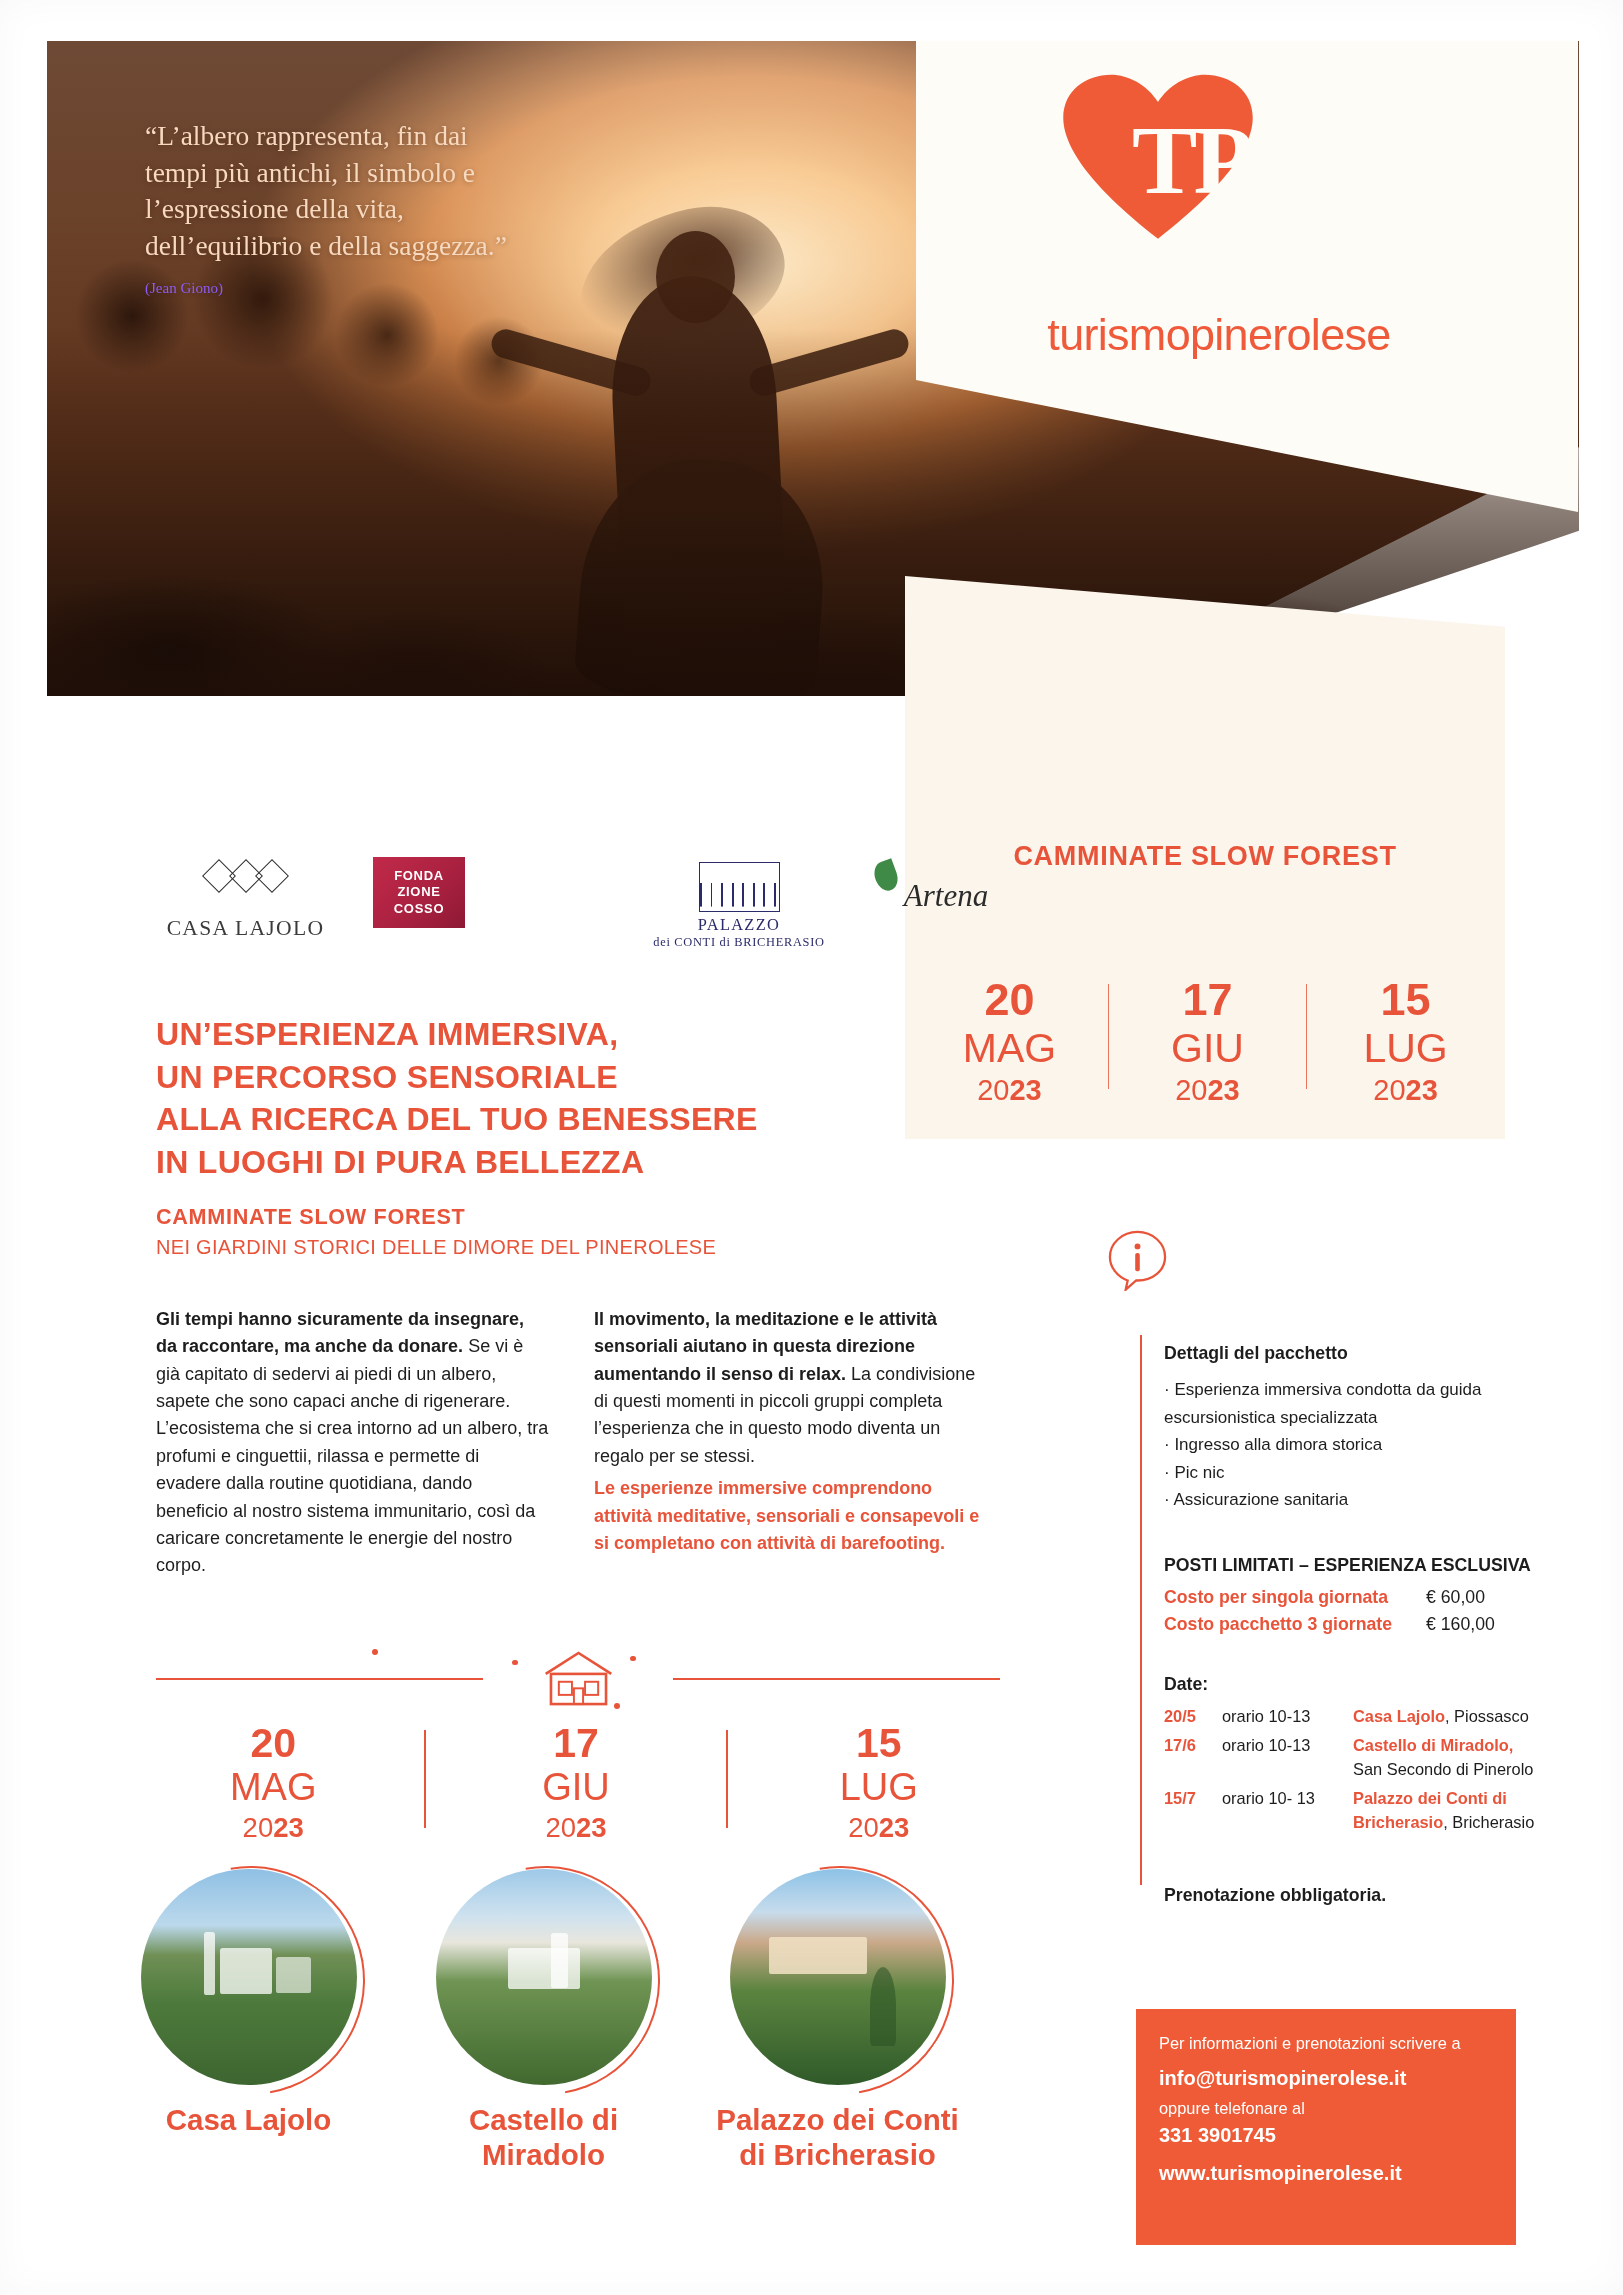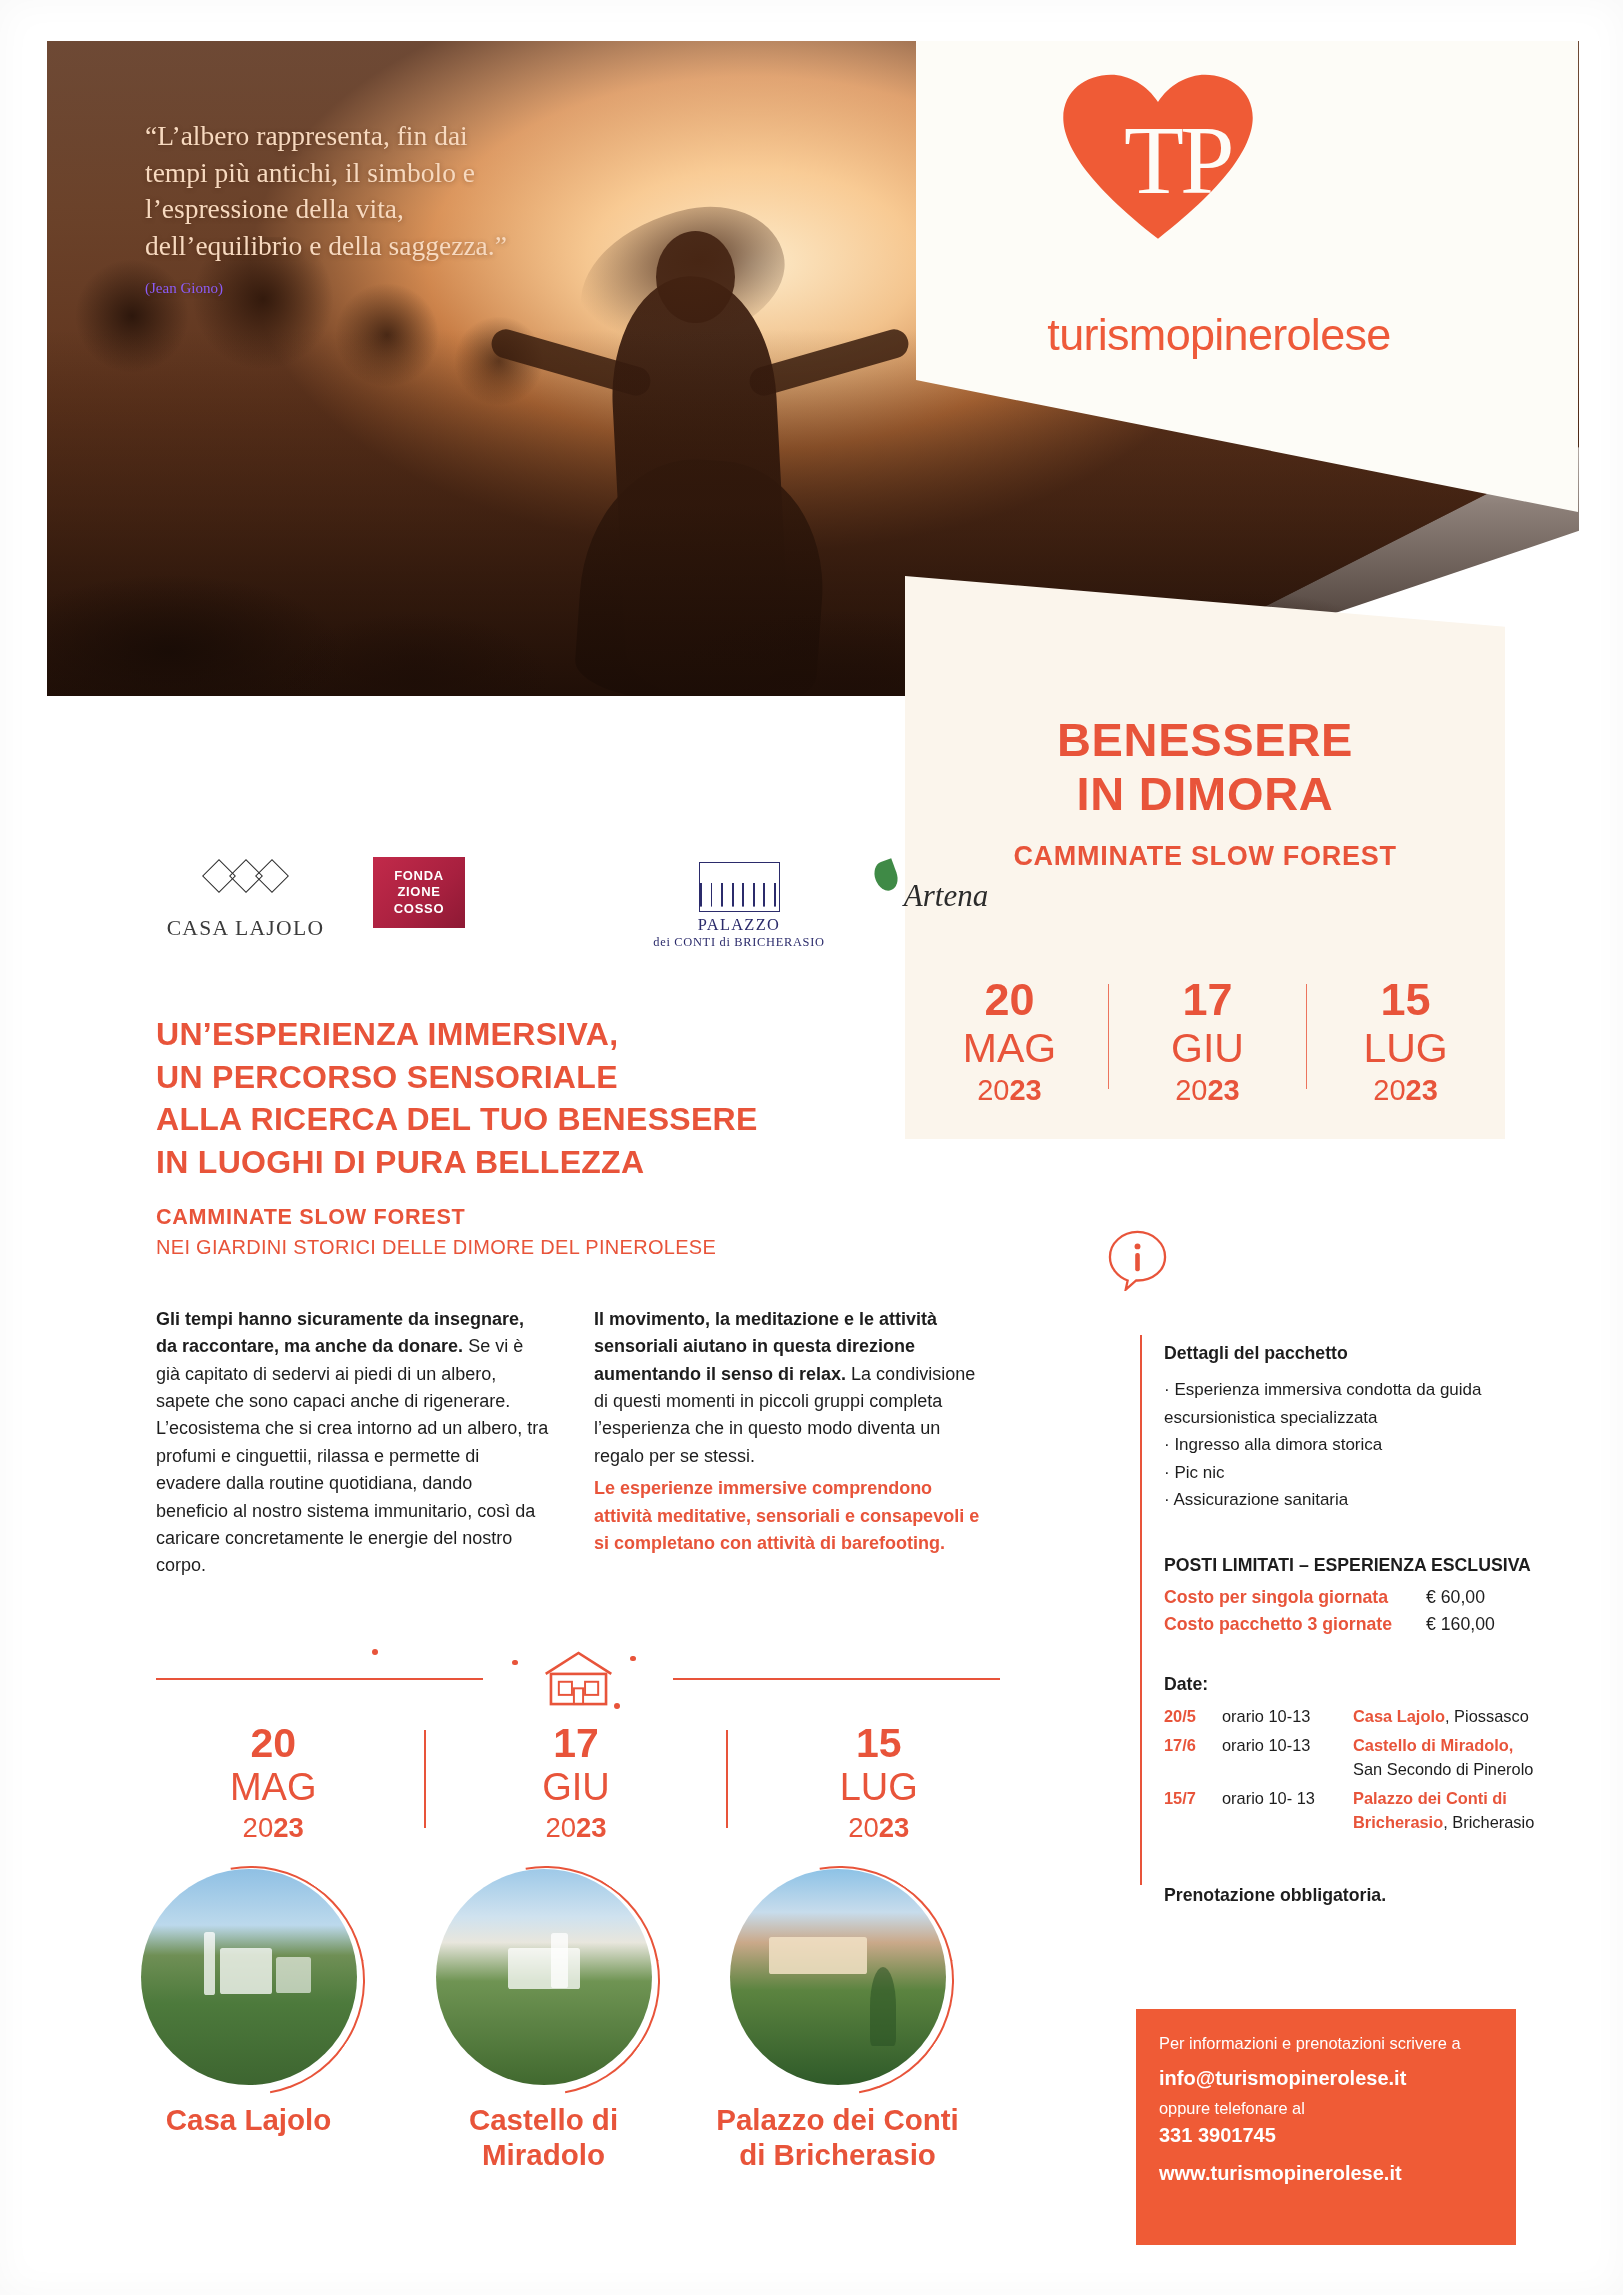--- a/index.html
+++ b/index.html
@@ -149,26 +149,26 @@
     left: 1060px; top: 72px;
     width: 196px; height: 170px;
   }
   .tp-heart {
     position: absolute;
     left: 0; top: 0;
     width: 196px; height: 170px;
   }
   .tp-letter {
     position: absolute;
-    left: 64px; top: 39px;
+    left: 72px; top: 39px;
     width: 92px; height: 105px;
     color: #fdfcf7;
     font-family: "Liberation Serif", serif;
     font-size: 98px;
-    font-weight: normal;
+    font-weight: bold;
     line-height: 98px;
     letter-spacing: -3.9px;
   }
   .tp-wordmark {
     position: absolute;
     left: 977px; top: 309px;
     width: 484px;
     text-align: center;
     font-family: "Liberation Sans", sans-serif;
     font-size: 45px;
@@ -594,24 +594,20 @@
   <div class="logo-panel"></div>
   <div class="tp-logo">
     <svg class="tp-heart" viewBox="0 0 300 260">
       <path d="M150 255 C 40 170, 5 110, 5 70 C 5 28, 40 4, 78 4 C 105 4, 134 20, 150 46 C 166 20, 195 4, 222 4 C 260 4, 295 28, 295 70 C 295 110, 260 170, 150 255 Z" fill="#ef5b36"></path>
     </svg>
     <div class="tp-letter">TP</div>
   </div>
   <div class="tp-wordmark">turismopinerolese</div>
 
   <div class="event-panel"></div>
-  <div class="ev-title">
-    <div>BENESSERE</div>
-    <div>IN DIMORA</div>
-  </div>
   <div class="ev-sub1">CAMMINATE SLOW FOREST</div>
 
   <div class="ev-dates">
     <div class="ev-date">
       <div class="d">20</div>
       <div class="m">MAG</div>
       <div class="y"><span>20</span><b>23</b></div>
     </div>
     <div class="ev-sep"></div>
     <div class="ev-date">

